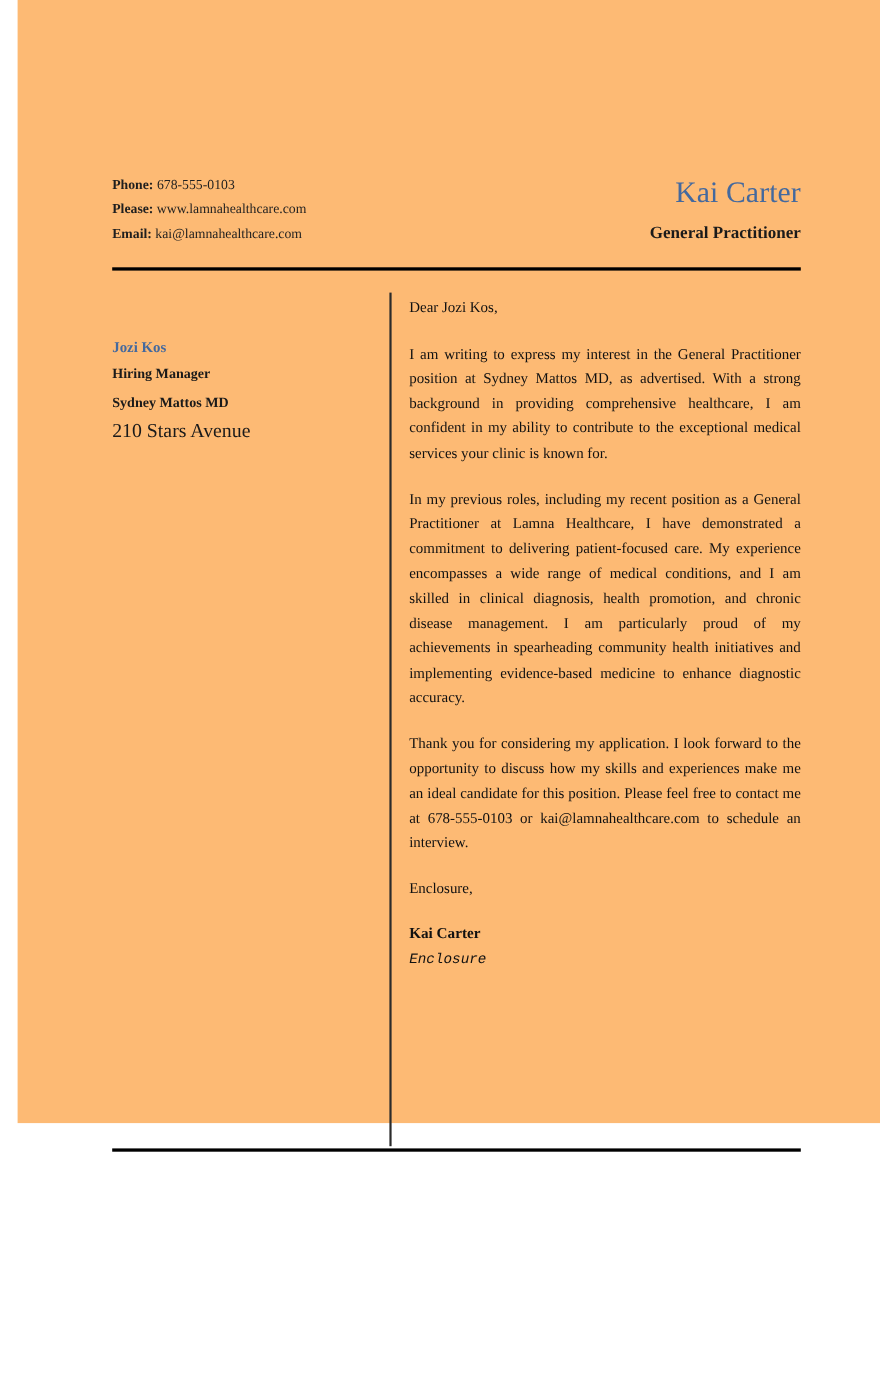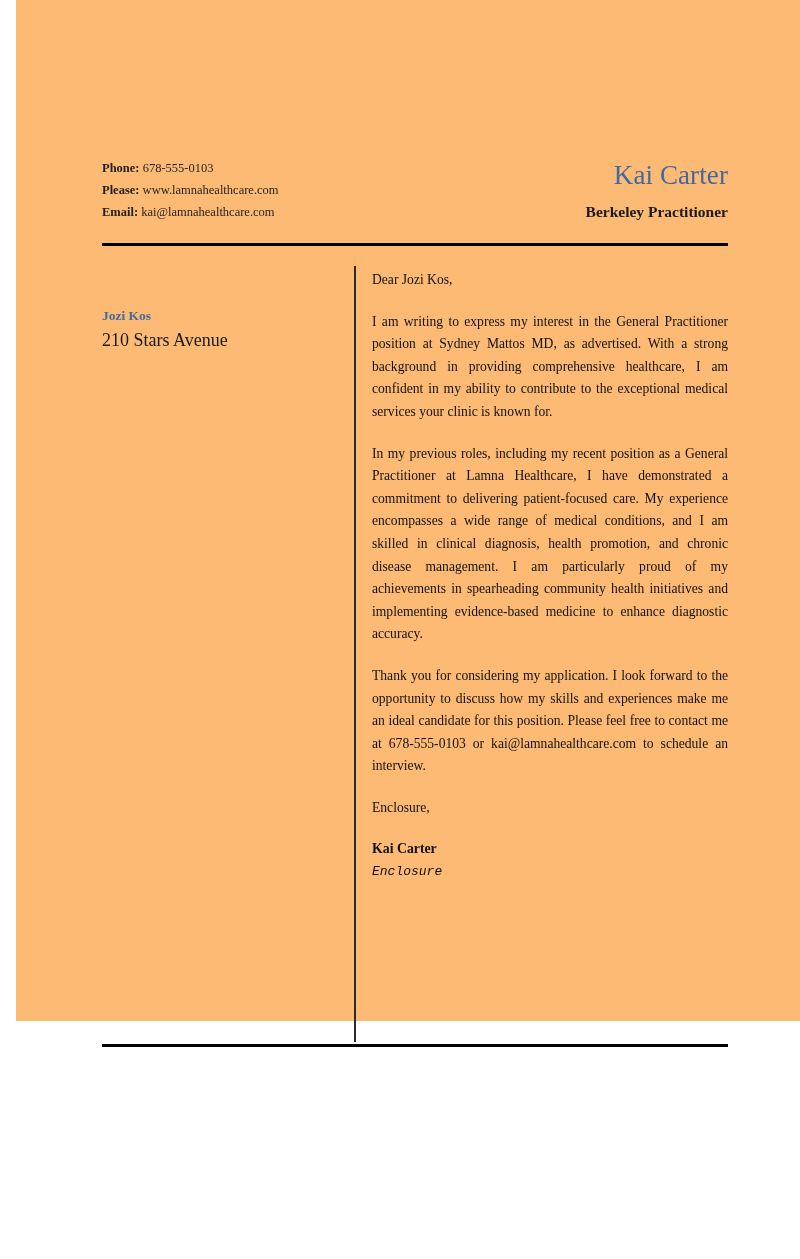--- a/index.html
+++ b/index.html
@@ -168,30 +168,32 @@
         <span class="contact-value">www.lamnahealthcare.com</span>
       </div>
       <div class="contact-line">
         <span class="contact-label">Email:</span>
         <span class="contact-value">kai@lamnahealthcare.com</span>
       </div>
     </div>
 
     <div class="identity-block">
       <div class="full-name" style="color: rgb(68, 105, 158);">Kai Carter</div>
-      <div class="job-title">Berkeley Practitioner</div>
+      <div class="job-title">General Practitioner</div>
     </div>
 
   </div>
 
   <div class="rule-top"></div>
   <div class="col-divider"></div>
 
   <div class="recipient">
     <div class="recipient-name" style="color: rgb(68, 105, 158); margin-top: 32px;">Jozi Kos</div>
+    <div class="recipient-role">Hiring Manager</div>
+    <div class="recipient-company">Sydney Mattos MD</div>
     <div class="recipient-street">210 Stars Avenue</div>
   </div>
 
   <div class="letter">
     <p class="salutation">Dear Jozi Kos,</p>
     <p class="para">I am writing to express my interest in the General Practitioner position at Sydney Mattos MD, as advertised. With a strong background in providing comprehensive healthcare, I am confident in my ability to contribute to the exceptional medical services your clinic is known for.</p>
     <p class="para">In my previous roles, including my recent position as a General Practitioner at Lamna Healthcare, I have demonstrated a commitment to delivering patient-focused care. My experience encompasses a wide range of medical conditions, and I am skilled in clinical diagnosis, health promotion, and chronic disease management. I am particularly proud of my achievements in spearheading community health initiatives and implementing evidence-based medicine to enhance diagnostic accuracy.</p>
     <p class="para">Thank you for considering my application. I look forward to the opportunity to discuss how my skills and experiences make me an ideal candidate for this position. Please feel free to contact me at 678-555-0103 or kai@lamnahealthcare.com to schedule an interview.</p>
     <p class="closing">Enclosure,</p>
     <p class="signature-name">Kai Carter</p>

